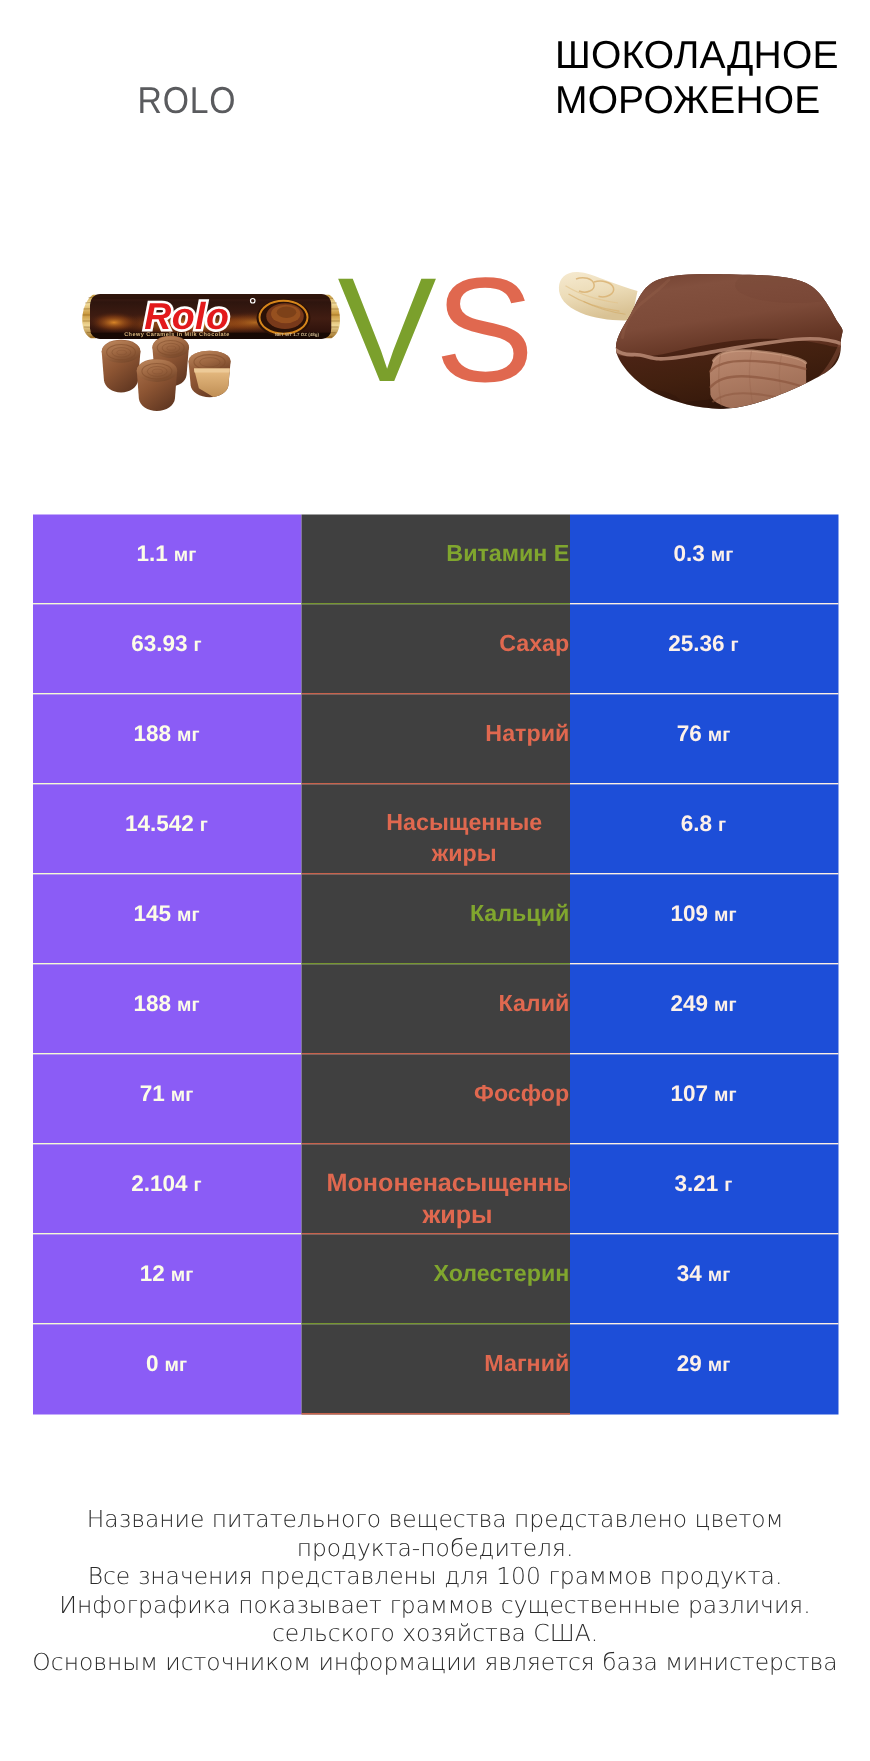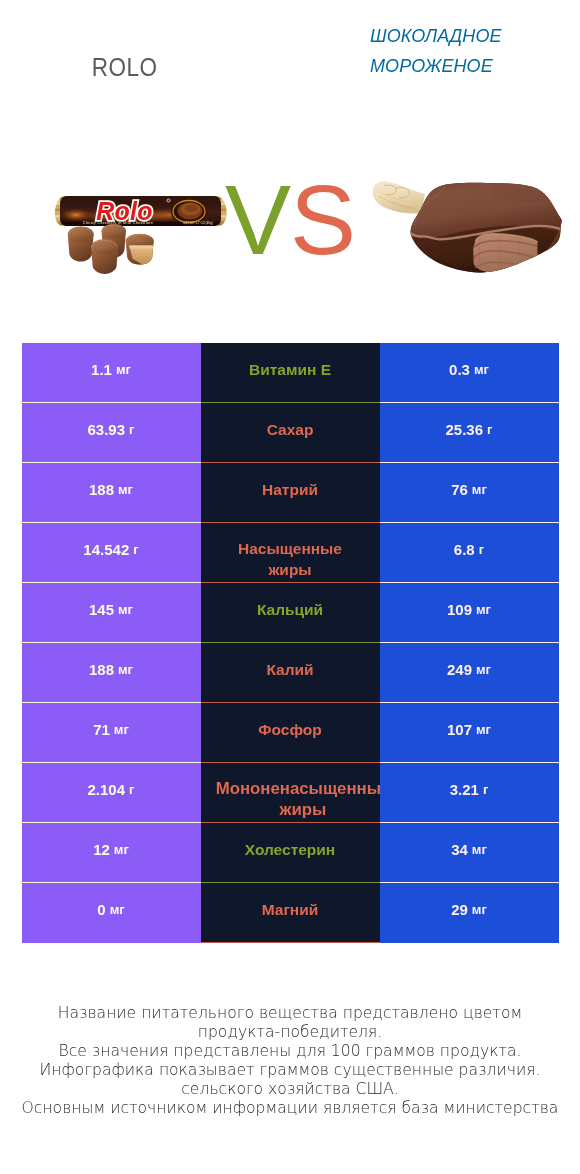--- a/index.html
+++ b/index.html
@@ -6,35 +6,35 @@
   body{width:580px;height:1174px;background:#fff;font-family:"Liberation Sans",sans-serif;
        -webkit-font-smoothing:antialiased;overflow:hidden;position:relative;}
   .page{position:absolute;inset:0;background:#fff;}
   .titles{position:absolute;left:0;top:0;width:580px;height:140px;}
   .title-left{position:absolute;left:0px;top:0px;width:250px;height:95px;
       display:flex;align-items:flex-end;justify-content:center;padding-bottom:15px;box-sizing:border-box;
       color:#5a5b5e;font-size:25px;font-weight:300;letter-spacing:0.6px;line-height:26px;}
   .title-left span{display:inline-block;transform:scaleX(0.9);}
   .title-right{position:absolute;left:370px;top:0px;width:210px;height:95px;
       display:flex;align-items:flex-end;justify-content:flex-start;padding-bottom:13.5px;box-sizing:border-box;
-      text-align:left;color:#0369a1;font-size:18px;font-weight:400;letter-spacing:0.1px;line-height:30.5px;font-style:italic;}
+      text-align:left;color:#000000;font-size:26px;font-weight:400;letter-spacing:0.1px;line-height:30.5px;}
   .hero{position:absolute;left:0;top:140px;width:580px;height:190px;}
   .img-left{position:absolute;left:50px;top:35px;}
   .img-right{position:absolute;left:365px;top:28px;}
   .vs{position:absolute;left:215px;top:25px;width:150px;height:110px;font-size:99px;
       font-weight:400;line-height:110px;text-align:center;font-family:"Liberation Sans",sans-serif;
       letter-spacing:-1px;z-index:5;}
   .vs .v{color:#7ba02c;}
   .vs .s{color:#e0684f;}
   .table{position:absolute;left:21.5px;top:343.4px;width:537px;}
   .row{display:flex;height:60px;position:relative;}
   .cell{display:flex;align-items:center;justify-content:center;text-align:center;box-sizing:border-box;position:relative;}
   .left{width:179px;background:#8b5cf6;color:#fcfde8;}
   .right{width:179px;background:#1d4ed8;color:#fdf1e9;}
-  .mid{width:179px;background:#0f172a;overflow:visible;}
+  .mid{width:179px;background:#404040;overflow:visible;justify-content:flex-end;}
   .row .left::after,.row .right::after{content:"";position:absolute;left:0;right:0;bottom:0;height:1px;}
   .row .left::after{background:#f4fbd4;}
   .row .right::after{background:#fdf0e2;}
   .row:last-child .left::after,.row:last-child .right::after{display:none;}
   .row .mid::after{content:"";position:absolute;left:0;right:0;bottom:0;height:1px;background:var(--sep);opacity:.85;}
   .cell>span{position:relative;top:-4px;}
   .label.wrap{top:6px;}
   .num{font-weight:700;font-size:15px;}
   .unit{font-weight:700;font-size:13px;margin-left:4px;}
   .label{font-weight:700;font-size:15.5px;line-height:21.3px;white-space:nowrap;}

